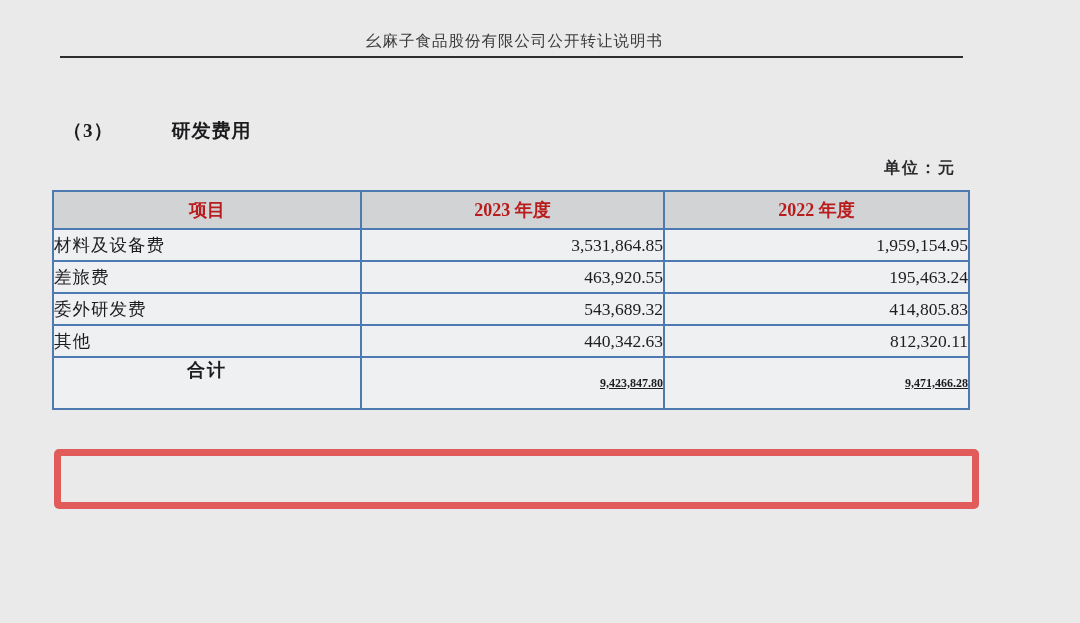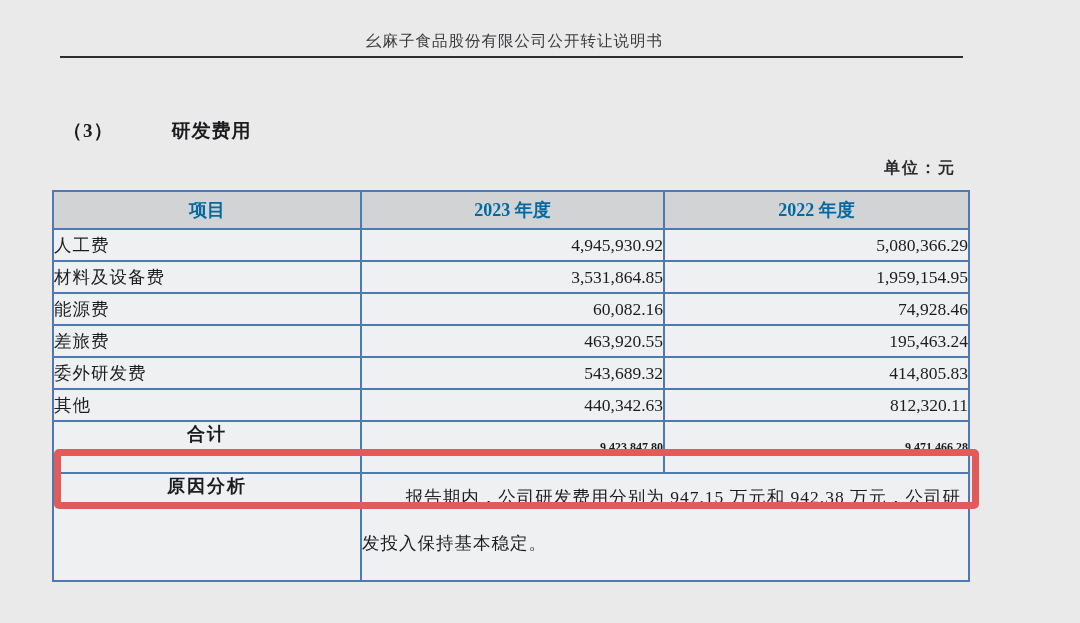--- a/index.html
+++ b/index.html
@@ -69,21 +69,21 @@
     padding: 0;
     background: #eff0f1;
     overflow: hidden;
   }
   table.fin-table th {
     background: #d2d3d5;
     height: 36px;
     font-size: 18px;
     font-weight: bold;
     text-align: center;
-    color: #0369a1;
+    color: #b91c1c;
   }
   tr.data-row { height: 32px; }
   td.cell-label {
     text-align: left;
     padding-left: 12px;
     letter-spacing: 1px;
   }
   td.cell-num {
     text-align: right;
     padding-right: 13px;
@@ -151,33 +151,23 @@
   </colgroup>
   <thead>
     <tr>
       <th>项目</th>
       <th>2023 年度</th>
       <th>2022 年度</th>
     </tr>
   </thead>
   <tbody>
     <tr class="data-row">
-      <td class="cell-label">人工费</td>
-      <td class="cell-num">4,945,930.92</td>
-      <td class="cell-num">5,080,366.29</td>
-    </tr>
-    <tr class="data-row">
       <td class="cell-label">材料及设备费</td>
       <td class="cell-num">3,531,864.85</td>
       <td class="cell-num">1,959,154.95</td>
-    </tr>
-    <tr class="data-row">
-      <td class="cell-label">能源费</td>
-      <td class="cell-num">60,082.16</td>
-      <td class="cell-num">74,928.46</td>
     </tr>
     <tr class="data-row">
       <td class="cell-label">差旅费</td>
       <td class="cell-num">463,920.55</td>
       <td class="cell-num">195,463.24</td>
     </tr>
     <tr class="data-row">
       <td class="cell-label">委外研发费</td>
       <td class="cell-num">543,689.32</td>
       <td class="cell-num">414,805.83</td>
@@ -185,20 +175,16 @@
     <tr class="data-row">
       <td class="cell-label">其他</td>
       <td class="cell-num">440,342.63</td>
       <td class="cell-num">812,320.11</td>
     </tr>
     <tr class="total-row">
       <td class="total-label">合计</td>
       <td class="cell-num">9,423,847.80</td>
       <td class="cell-num">9,471,466.28</td>
     </tr>
-    <tr class="reason-row">
-      <td class="reason-label">原因分析</td>
-      <td class="reason-text" colspan="2">报告期内，公司研发费用分别为 947.15 万元和 942.38 万元，公司研发投入保持基本稳定。</td>
-    </tr>
   </tbody>
 </table>
 
 <div class="annotation-box"></div>
 
 </body></html>

